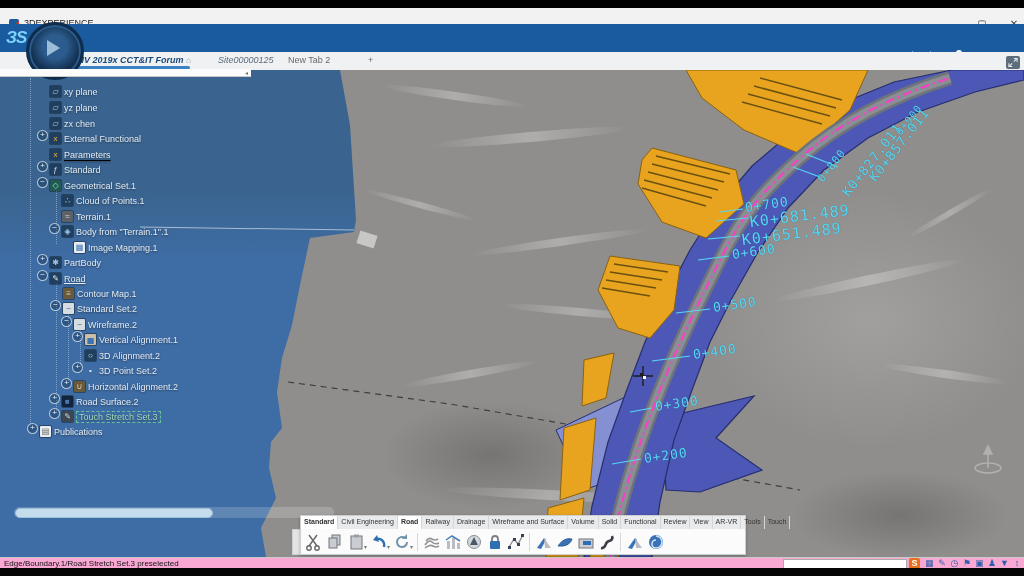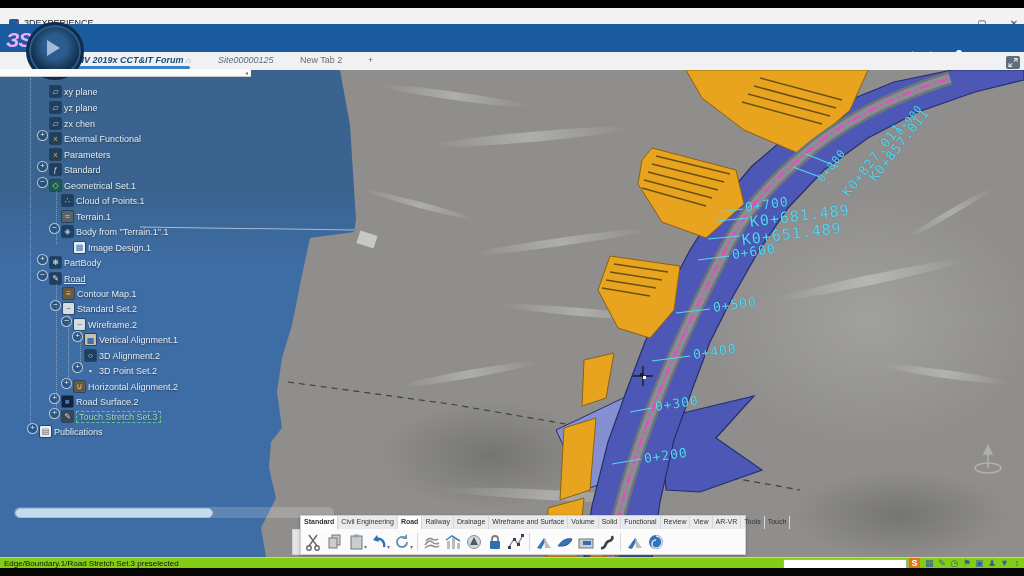--- a/index.html
+++ b/index.html
@@ -7,21 +7,21 @@
        font-family:"Liberation Sans",sans-serif;-webkit-font-smoothing:antialiased;}
   .abs{position:absolute;}
   
   #black-top{left:0;top:0;width:1024px;height:8px;background:#000;}
   #win-titlebar{left:0;top:8px;width:1024px;height:16px;background:#f2f2f2;border-bottom:1px solid #d9d9d9;}
   #win-title{left:24px;top:10px;font-size:9px;color:#222;}
   #win-app-icon{left:9px;top:11px;width:10px;height:10px;background:linear-gradient(135deg,#1a5a9e 60%,#c0392b 60%);border-radius:2px;}
   .winctl{top:8px;width:30px;height:15px;text-align:center;font-size:10px;color:#444;line-height:15px;cursor:default;}
   
   #app-header{left:0;top:24px;width:1024px;height:28px;background:#1a5a9e;}
-  #logo-3ds{left:6px;top:28px;color:#f0abfc;font-size:21px;font-style:italic;font-weight:bold;letter-spacing:-1px;}
+  #logo-3ds{left:6px;top:28px;color:#7dd3fc;font-size:17px;font-style:italic;font-weight:bold;letter-spacing:-1px;}
   #compass{left:26px;top:22px;width:52px;height:52px;border-radius:50%;
            background:radial-gradient(circle at 50% 42%,#2c5c8d 0 30%,#13304f 62%,#0c2238 100%);
            border:3px solid #0e2c4c;box-shadow:0 0 0 2px #2c5c8d inset;z-index:40;}
   #compass-play{left:18px;top:15px;width:0;height:0;border-left:13px solid #a8c8e2;border-top:8px solid transparent;border-bottom:8px solid transparent;opacity:.9;}
   #brand{left:116px;top:31px;font-size:11px;color:#ffffff;white-space:nowrap;}
   #brand b{font-weight:bold;}
   #brand span.light{color:#c9dcee;font-weight:normal;}
   #search-box{left:420px;top:30px;width:178px;height:15px;background:#fff;border-radius:2px;}
   #search-input{position:absolute;left:5px;top:1px;width:150px;height:12px;border:0;outline:0;font-size:9px;color:#333;font-family:"Liberation Sans",sans-serif;background:transparent;}
   #search-mag{position:absolute;right:3px;top:2px;width:11px;height:11px;}
@@ -75,21 +75,21 @@
   #action-bar{left:300px;top:515px;width:444px;height:38px;background:#fbfbfb;border:1px solid #cfcfcf;box-shadow:0 1px 3px rgba(0,0,0,.25);}
   #action-handle{left:292px;top:529px;width:8px;height:24px;background:#e3e4e6;border:1px solid #cfcfcf;}
   #ab-tabs{position:absolute;left:0;top:0;width:444px;height:13px;background:#e9eaec;display:flex;}
   .ab-tab{font-size:7px;color:#333;padding:2px 3px 0 3px;border-right:1px solid #d5d6d8;white-space:nowrap;cursor:default;}
   .ab-tab.active{background:#fff;font-weight:bold;}
   #ab-icons{position:absolute;left:2px;top:14px;height:24px;display:flex;align-items:center;}
   .ab-icon{width:21px;height:21px;display:flex;align-items:center;justify-content:center;cursor:default;}
   .ab-caret{font-size:6px;color:#777;margin:8px 1px 0 -2px;}
   .ab-sep{width:1px;height:18px;background:#d8d8d8;margin:0 3px;}
   
-  #status-bar{left:0;top:557px;width:1024px;height:11px;background:#84cc16;border-top:1px solid #c9c9c9;}
+  #status-bar{left:0;top:557px;width:1024px;height:11px;background:#f9a8d4;border-top:1px solid #c9c9c9;}
   #status-msg{position:absolute;left:4px;top:1px;font-size:8px;color:#111;}
   #status-input{position:absolute;left:783px;top:1px;width:122px;height:8px;background:#fff;border:1px solid #aaa;}
   #compass-s{position:absolute;left:909px;top:0px;width:11px;height:11px;background:#e8701a;color:#fff;border-radius:2px;
              font-size:9px;font-weight:bold;text-align:center;line-height:11px;}
   .mini-icon{position:absolute;top:0px;width:11px;height:11px;color:#2f5fa8;font-size:9px;text-align:center;line-height:11px;}
   #black-bottom{left:0;top:568px;width:1024px;height:8px;background:#050505;}
 </style>
 </head>
 <body>
 
@@ -132,21 +132,21 @@
     </svg>
   <div class="abs" id="help-btn">?</div>
 </div>
 <div class="abs" id="compass">
     <div class="abs" id="compass-play"></div>
   </div>
 
 <div class="abs" id="tab-bar">
   <div class="doc-tab active" style="left:75px;"><span>CIV 2019x CCT&amp;IT Forum</span> <span id="tab-home">⌂</span></div>
   <div class="doc-tab passive" style="left:218px;">Site00000125</div>
-  <div class="doc-tab plain" style="left:300px;">New Tab 2</div>
+  <div class="doc-tab plain" style="left:288px;">New Tab 2</div>
   <div class="doc-tab plain" style="left:368px;">+</div>
 </div>
 <div class="abs" id="tab-underline"></div>
 <svg class="abs" id="vp-expand" viewBox="0 0 16 16">
     <g stroke="#e8eef4" stroke-width="1.3" fill="none">
       <path d="M3 9v4h4M13 7V3H9"></path>
       <path d="M7 9l-4 4M9 7l4-4"></path>
     </g>
   </svg>
 
@@ -220,27 +220,27 @@
   <div id="tree">
     <div class="treeline" style="left:30px;top:8px;height:350px;"></div>
     <div class="treeline" style="left:56px;top:116px;height:58px;"></div>
     <div class="treeline" style="left:56px;top:209px;height:134px;"></div>
     <div class="treeline" style="left:68px;top:239px;height:74px;"></div>
     <div class="treeline" style="left:80px;top:255px;height:42px;"></div>
   <div class="tree-row" style="left: 50px; top: 12px;"><span class="tree-icon" style="background: rgb(32, 63, 94); color: rgb(169, 194, 214);">▱</span><span class="tree-label">xy plane</span></div>
       <div class="tree-row" style="left: 50px; top: 28px;"><span class="tree-icon" style="background: rgb(32, 63, 94); color: rgb(169, 194, 214);">▱</span><span class="tree-label">yz plane</span></div>
       <div class="tree-row" style="left: 50px; top: 44px;"><span class="tree-icon" style="background: rgb(32, 63, 94); color: rgb(169, 194, 214);">▱</span><span class="tree-label">zx chen</span></div>
       <div class="tree-row" style="left: 50px; top: 59px;"><div class="expander" style="left: -13px;">+</div><span class="tree-icon" style="background: rgb(32, 63, 94); color: rgb(240, 176, 64);">x</span><span class="tree-label">External Functional</span></div>
-      <div class="tree-row" style="left: 50px; top: 75px;"><span class="tree-icon" style="background: rgb(32, 63, 94); color: rgb(240, 176, 64);">x</span><span class="tree-label">Parameters</span></div>
+      <div class="tree-row" style="left: 50px; top: 75px; text-decoration: underline;"><span class="tree-icon" style="background: rgb(32, 63, 94); color: rgb(240, 176, 64);">x</span><span class="tree-label">Parameters</span></div>
       <div class="tree-row" style="left: 50px; top: 90px;"><div class="expander" style="left: -13px;">+</div><span class="tree-icon" style="background: rgb(32, 63, 94); color: rgb(207, 224, 238);">ƒ</span><span class="tree-label">Standard</span></div>
       <div class="tree-row" style="left: 50px; top: 106px;"><div class="expander" style="left: -13px;">−</div><span class="tree-icon" style="background: rgb(33, 90, 80); color: rgb(143, 216, 200);">◇</span><span class="tree-label">Geometrical Set.1</span></div>
       <div class="tree-row" style="left: 62px; top: 121px;"><span class="tree-icon" style="background: rgb(32, 63, 94); color: rgb(207, 224, 238);">∴</span><span class="tree-label">Cloud of Points.1</span></div>
       <div class="tree-row" style="left: 62px; top: 137px;"><span class="tree-icon" style="background: rgb(91, 97, 102); color: rgb(216, 216, 216);">≈</span><span class="tree-label">Terrain.1</span></div>
       <div class="tree-row" style="left: 62px; top: 152px;"><div class="expander" style="left: -13px;">−</div><span class="tree-icon" style="background: rgb(32, 63, 94); color: rgb(159, 200, 232);">◈</span><span class="tree-label">Body from "Terrain.1".1</span></div>
-      <div class="tree-row" style="left: 74px; top: 168px;"><span class="tree-icon" style="background: rgb(233, 237, 240); color: rgb(46, 111, 179);">▦</span><span class="tree-label">Image Design.1</span></div>
+      <div class="tree-row" style="left: 74px; top: 168px;"><span class="tree-icon" style="background: rgb(233, 237, 240); color: rgb(46, 111, 179);">▦</span><span class="tree-label">Image Mapping.1</span></div>
       <div class="tree-row" style="left: 50px; top: 183px;"><div class="expander" style="left: -13px;">+</div><span class="tree-icon" style="background: rgb(32, 63, 94); color: rgb(159, 196, 224);">✱</span><span class="tree-label">PartBody</span></div>
       <div class="tree-row" style="left: 50px; top: 199px;"><div class="expander" style="left: -13px;">−</div><span class="tree-icon" style="background: rgb(32, 63, 94); color: rgb(216, 228, 238);">✎</span><span class="tree-label underline">Road</span></div>
       <div class="tree-row" style="left: 63px; top: 214px;"><span class="tree-icon" style="background: rgb(106, 90, 60); color: rgb(216, 203, 168);">≡</span><span class="tree-label">Contour Map.1</span></div>
       <div class="tree-row" style="left: 63px; top: 229px;"><div class="expander" style="left: -13px;">−</div><span class="tree-icon" style="background: rgb(213, 221, 227); color: rgb(53, 80, 107);">~</span><span class="tree-label">Standard Set.2</span></div>
       <div class="tree-row" style="left: 74px; top: 245px;"><div class="expander" style="left: -13px;">−</div><span class="tree-icon" style="background: rgb(213, 221, 227); color: rgb(53, 80, 107);">~</span><span class="tree-label">Wireframe.2</span></div>
       <div class="tree-row" style="left: 85px; top: 260px;"><div class="expander" style="left: -13px;">+</div><span class="tree-icon" style="background: rgb(205, 191, 164); color: rgb(58, 116, 180);">▅</span><span class="tree-label">Vertical Alignment.1</span></div>
       <div class="tree-row" style="left: 85px; top: 276px;"><span class="tree-icon" style="background: rgb(32, 63, 94); color: rgb(207, 224, 238);">○</span><span class="tree-label">3D Alignment.2</span></div>
       <div class="tree-row" style="left: 85px; top: 291px;"><div class="expander" style="left: -13px;">+</div><span class="tree-icon" style="background: transparent; color: rgb(232, 238, 244); box-shadow: none;">•</span><span class="tree-label">3D Point Set.2</span></div>
       <div class="tree-row" style="left: 74px; top: 307px;"><div class="expander" style="left: -13px;">+</div><span class="tree-icon" style="background: rgb(106, 90, 60); color: rgb(224, 208, 176);">∪</span><span class="tree-label">Horizontal Alignment.2</span></div>
       <div class="tree-row" style="left: 62px; top: 322px;"><div class="expander" style="left: -13px;">+</div><span class="tree-icon" style="background: rgb(20, 35, 60); color: rgb(74, 120, 176);">■</span><span class="tree-label">Road Surface.2</span></div>

